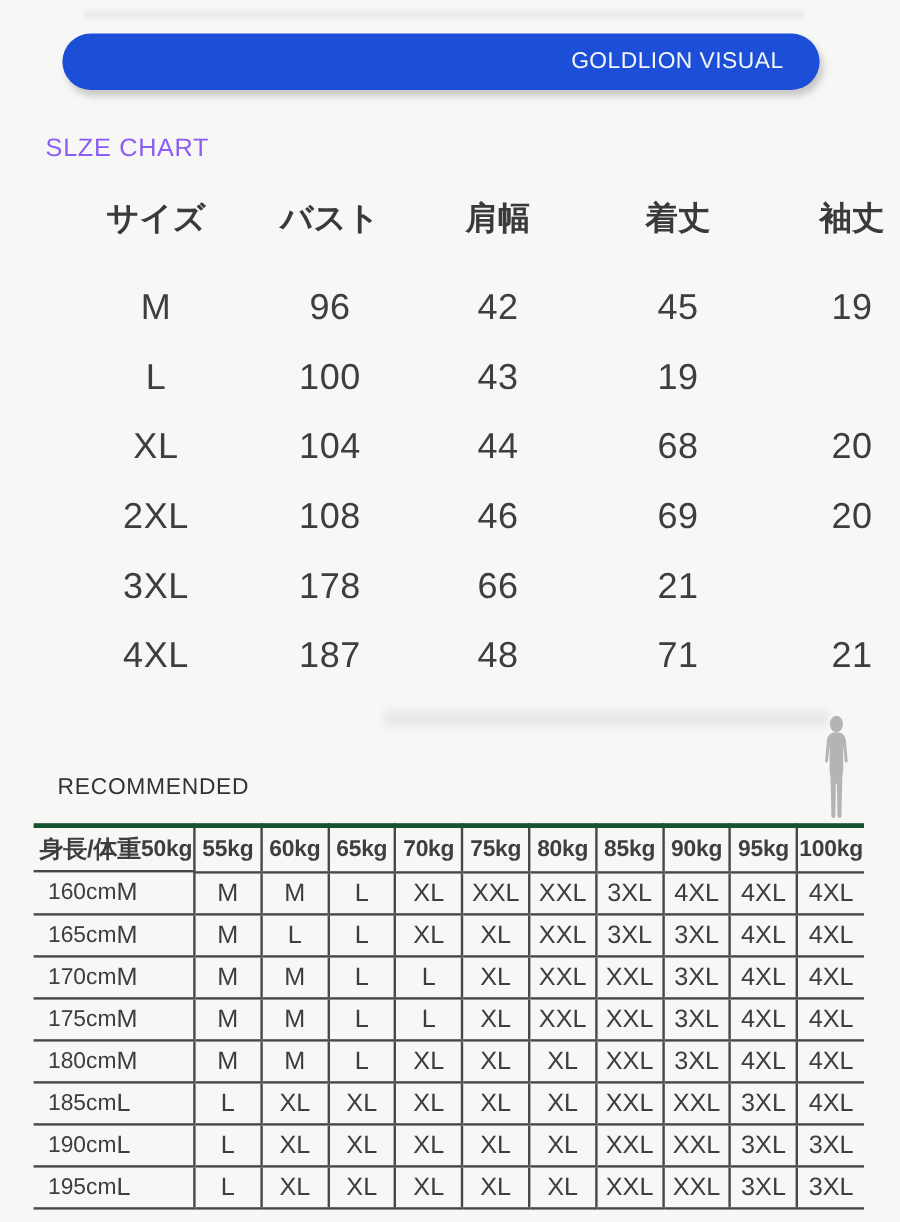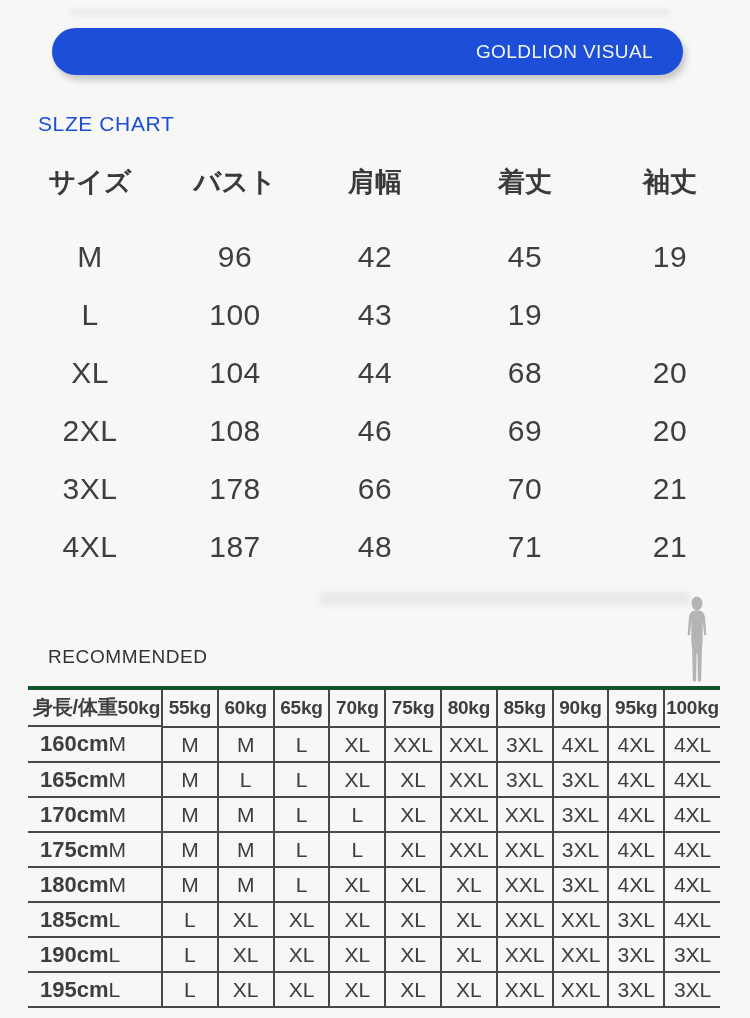--- a/index.html
+++ b/index.html
@@ -20,27 +20,27 @@
     position:absolute;left:52px;top:28px;width:631px;height:47px;
     border-radius:26px;
     display:flex;align-items:center;justify-content:flex-end;
     padding-right:30px;box-sizing:border-box;
     box-shadow:3px 5px 6px rgba(140,140,140,.45);
     color:#f2f5f8;font-size:19px;letter-spacing:.4px;
   }
 
   .chart-title{
     position:absolute;left:38px;top:112px;
-    font-size:21px;color:#1d4ed8;letter-spacing:.6px;
+    font-size:21px;color:#8b5cf6;letter-spacing:.6px;
   }
 
   
   .size-table{position:absolute;left:0;top:158px;width:750px;}
   .size-grid{display:grid;grid-template-columns:180px 110px 170px 130px 160px;
-    align-items:center;text-align:center;}
+    align-items:center;text-align:center;padding-left:40px;}
   .size-header{height:48px;font-weight:bold;font-size:27px;color:#3a3a3a;}
   .size-rows{margin-top:22px;}
   .size-row{height:58px;font-size:30px;color:#3e3e3e;letter-spacing:.5px;}
 
   
   .rec-title{
     position:absolute;left:48px;top:646px;
     font-size:19px;color:#333;letter-spacing:.6px;
   }
   .person{position:absolute;left:681px;top:596px;width:32px;height:90px;}
@@ -57,21 +57,21 @@
     border-bottom:2px solid #484848;
     font-weight:400;color:#3e3e3e;
   }
   .rec-table th+th, .rec-table td+td{border-left:2px solid #484848;}
   .rec-table tr.hrow th{height:35px;font-size:19px;font-weight:700;letter-spacing:-.2px;}
   .rec-table tr.drow td{height:33px;font-size:21px;}
   .cell0{display:flex;align-items:center;}
   .cell0 .c0-label{padding-left:5px;white-space:nowrap;}
   .cell0 .c0-val{flex:1;text-align:left;}
   tr.hrow .c0-label{font-size:20px;font-weight:700;}
-  tr.drow .c0-label{font-size:22px;font-weight:700;padding-left:12px;}
+  tr.drow .c0-label{font-size:19px;font-weight:400;padding-left:12px;}
 </style>
 </head>
 <body>
 
 <div class="smudge-top"></div>
 <div class="smudge-mid"></div>
 
 <div class="banner" style="background: #1d4ed8; color: rgb(242, 245, 248);">
   <span>GOLDLION VISUAL</span>
 </div>
@@ -111,21 +111,20 @@
         <div>2XL</div>
         <div>108</div>
         <div>46</div>
         <div>69</div>
         <div>20</div>
       </div>
       <div class="size-grid size-row">
         <div>3XL</div>
         <div>178</div>
         <div>66</div>
-        <div>70</div>
         <div>21</div>
       </div>
       <div class="size-grid size-row">
         <div>4XL</div>
         <div>187</div>
         <div>48</div>
         <div>71</div>
         <div>21</div>
       </div>
     </div>

